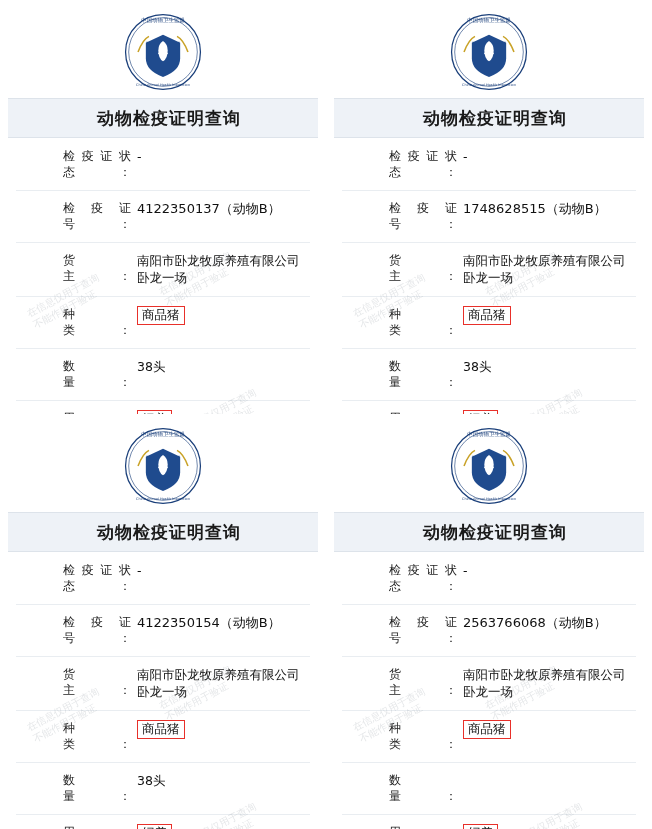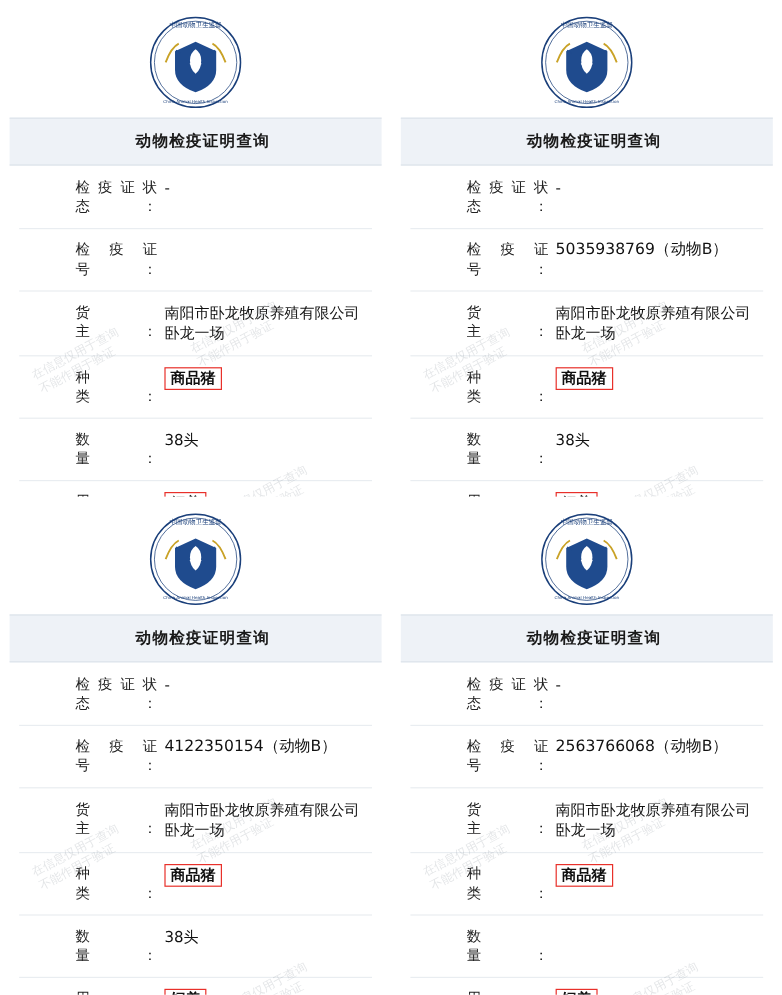--- a/index.html
+++ b/index.html
@@ -44,21 +44,21 @@
   
   .title-band{
     flex:none;
     background:#eef2f7;
     border-top:1px solid #dde3ea;
     border-bottom:1px solid #dde3ea;
     height:38px;
     display:flex;align-items:center;justify-content:center;
   }
   .title-band .title{
-    font-size:13px;
+    font-size:17px;
     letter-spacing:1px;
     color:#1a1a1a;
     font-weight:700;
     font-family:Liberation Mono, monospace;
     margin-left:12px;
   }
   .body{
     flex:1;
     padding:10px 8px 4px 8px;
     position:relative;
@@ -89,21 +89,20 @@
     line-height:17px;
     font-family:"DejaVu Sans","Liberation Sans",sans-serif;
     word-break:break-all;
   }
   .value.big{font-size:13px;}
   .highlight{
     display:inline-block;
     border:1.6px solid #e8302a;
     padding:0 4px 1px 4px;
     line-height:16px;
-    font-weight:bold;
   }
   .sep{
     height:1px;
     background:#e9edf1;
     margin:0 0 9px 0;
   }
   
   .wm{
     position:absolute;
     color:rgba(120,130,140,0.20);
@@ -155,20 +154,21 @@
 不能作用于验证</div>
 
         <div class="row">
           <div class="label">检疫证状态：</div>
           <div class="value">-</div>
         </div>
         <div class="sep"></div>
 
         <div class="row">
           <div class="label">检 疫 证 号：</div>
+          <div class="value big">4122350137（动物B）</div>
         </div>
         <div class="sep"></div>
 
         <div class="row">
           <div class="label">货　　　主：</div>
           <div class="value">南阳市卧龙牧原养殖有限公司卧龙一场</div>
         </div>
         <div class="sep"></div>
 
         <div class="row">
@@ -223,21 +223,21 @@
 不能作用于验证</div>
 
         <div class="row">
           <div class="label">检疫证状态：</div>
           <div class="value">-</div>
         </div>
         <div class="sep"></div>
 
         <div class="row">
           <div class="label">检 疫 证 号：</div>
-          <div class="value big">5035938769（动物B）</div>
+          <div class="value big">1748628515（动物B）</div>
         </div>
         <div class="sep"></div>
 
         <div class="row">
           <div class="label">货　　　主：</div>
           <div class="value">南阳市卧龙牧原养殖有限公司卧龙一场</div>
         </div>
         <div class="sep"></div>
 
         <div class="row">

